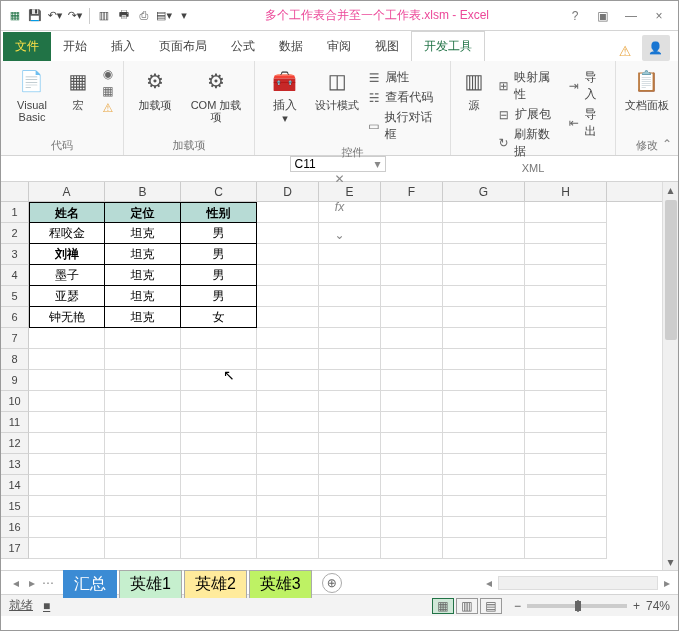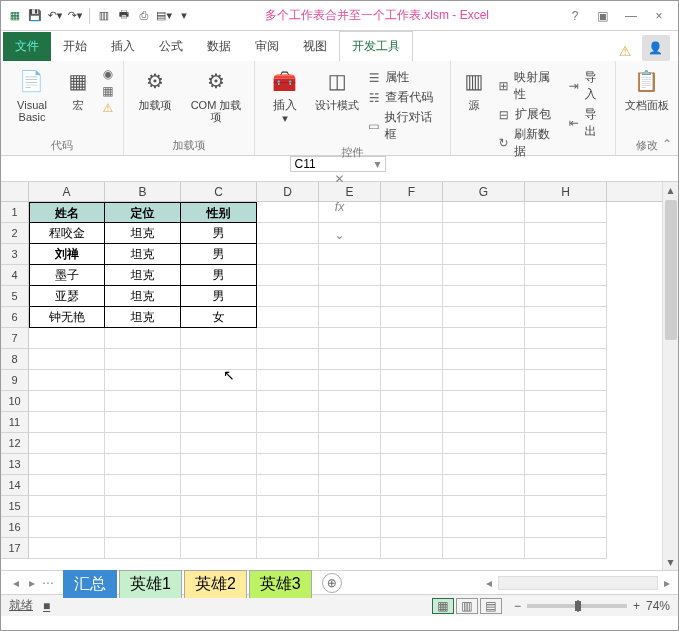--- a/index.html
+++ b/index.html
@@ -8,21 +8,21 @@
 .titlebar { height: 30px; background: #fff; display: flex; align-items: center; border-bottom: 1px solid #d4d4d4; }
 .titlebar .qat { display: flex; align-items: center; gap: 4px; padding: 0 6px; }
 .qat-icon { width: 16px; height: 16px; display: flex; align-items: center; justify-content: center; color: #444; font-size: 11px; }
 .qat-sep { width: 1px; height: 16px; background: #ccc; margin: 0 2px; }
 .titlebar .title { flex: 1; text-align: center; color: #ec4899; font-size: 12px; }
 .titlebar .winctrl { display: flex; gap: 6px; padding: 0 8px; }
 .winctrl span { width: 22px; text-align: center; color: #777; cursor: default; }
 
 .tabs { height: 30px; background: #fff; display: flex; align-items: flex-end; padding-left: 2px; }
 .tab { padding: 6px 12px; color: #444; cursor: default; }
-.tab.file { background: #217346; color: #5eead4; }
+.tab.file { background: #217346; color: #fde047; }
 .tab.active { color: #217346; border: 1px solid #d4d4d4; border-bottom: 1px solid #fff; background: #fff; margin-bottom: -1px; }
 .tabs .rightpad { flex: 1; }
 .warn-badge { width: 18px; height: 18px; border-radius: 2px; background: #fff; color: #e8a33d; font-size: 14px; text-align: center; margin-right: 8px; }
 .user-icon { width: 28px; height: 26px; background: #e0e0e0; border-radius: 2px; margin-right: 8px; display: flex; align-items: center; justify-content: center; color: #888; }
 
 .ribbon { height: 95px; background: #f9f9f9; border-bottom: 1px solid #d4d4d4; display: flex; position: relative; }
 .group { border-right: 1px solid #e0e0e0; padding: 4px 8px 2px 8px; display: flex; flex-direction: column; justify-content: space-between; }
 .group-body { display: flex; align-items: flex-start; gap: 8px; flex: 1; }
 .big-btn { display: flex; flex-direction: column; align-items: center; width: 46px; text-align: center; gap: 2px; }
 .big-btn .ico { width: 32px; height: 32px; display: flex; align-items: center; justify-content: center; font-size: 20px; color: #555; }
@@ -109,20 +109,21 @@
     <span>▣</span>
     <span>—</span>
     <span>×</span>
   </div>
 </div>
 
 <div class="tabs">
   <div class="tab file">文件</div>
   <div class="tab">开始</div>
   <div class="tab">插入</div>
+  <div class="tab">页面布局</div>
   <div class="tab">公式</div>
   <div class="tab">数据</div>
   <div class="tab">审阅</div>
   <div class="tab">视图</div>
   <div class="tab active">开发工具</div>
   <div class="rightpad"></div>
   <div class="warn-badge">⚠</div>
   <div class="user-icon">👤</div>
 </div>
 
@@ -218,20 +219,21 @@
         <div class="small-row">
             <span class="si">⇥</span>
             <span>导入</span>
           </div>
         <div class="small-row">
             <span class="si">⇤</span>
             <span>导出</span>
           </div>
       </div>
     </div>
+    <div class="group-label">XML</div>
   </div>
 
   <div class="group" style="border-right:none">
     <div class="group-body">
       <div class="big-btn">
         <div class="ico">📋</div>
         <div class="lbl">文档面板</div>
       </div>
     </div>
     <div class="group-label">修改</div>

